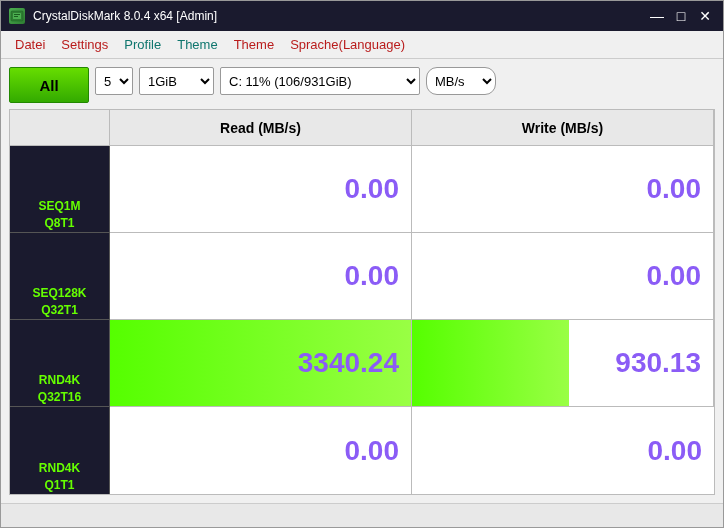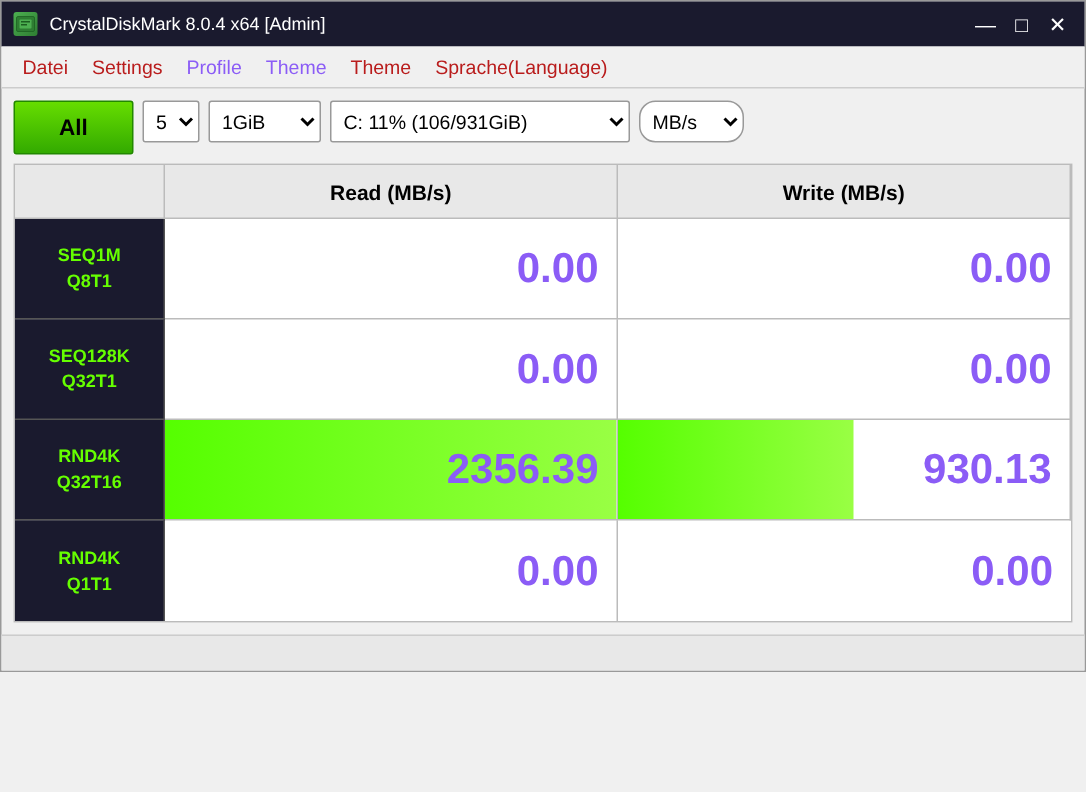--- a/index.html
+++ b/index.html
@@ -6,21 +6,21 @@
     body {
       font-family: 'Segoe UI', Arial, sans-serif;
       background: #f0f0f0;
       width: 724px;
       height: 528px;
       overflow: hidden;
     }
 
     .window {
       width: 724px;
-      height: 448px;
+      height: 528px;
       background: #f0f0f0;
       border: 1px solid #999;
       display: flex;
       flex-direction: column;
     }
 
     
     .title-bar {
       background: #1a1a2e;
       display: flex;
@@ -78,21 +78,21 @@
       border-bottom: 1px solid #ccc;
       flex-shrink: 0;
     }
     .menu-item {
       padding: 3px 8px;
       font-size: 13px;
       color: #b91c1c;
       cursor: pointer;
       border-radius: 2px;
     }
-    .menu-item.active { color: #8b5cf6; }
+    .menu-item.active { color: #0f766e; }
 
     
     .main-content {
       flex: 1;
       display: flex;
       flex-direction: column;
       padding: 8px;
       gap: 6px;
     }
 
@@ -166,21 +166,21 @@
       border-bottom: 1px solid #bbb;
     }
     .header-cell:last-child { border-right: none; }
     .header-cell.empty { background: #e8e8e8; }
 
     .row-label {
       background: #1a1a2e;
       color: #66ff00;
       display: flex;
       align-items: center;
-      justify-content: center;
+      justify-content: flex-end;
       flex-direction: column;
       font-size: 12px;
       font-weight: bold;
       border-right: 1px solid #555;
       border-bottom: 1px solid #555;
       line-height: 1.4;
     }
     .row-label:last-of-type { border-bottom: none; }
 
     .data-cell {
@@ -324,21 +324,21 @@
         <div class="bar" style="width: 0%"></div>
         <span class="value">0.00</span>
       </div>
 
       <div class="row-label bench-row-3 col-label">
         <span>RND4K</span>
         <span>Q32T16</span>
       </div>
       <div class="data-cell bench-row-3 col-read">
         <div class="bar" style="width: 100%"></div>
-        <span class="value">2356.39</span>
+        <span class="value">3340.24</span>
       </div>
       <div class="data-cell bench-row-3 col-write">
         <div class="bar" style="width: 52%"></div>
         <span class="value">930.13</span>
       </div>
 
       <div class="row-label bench-row-4 col-label" style="border-bottom: none;">
         <span>RND4K</span>
         <span>Q1T1</span>
       </div>

